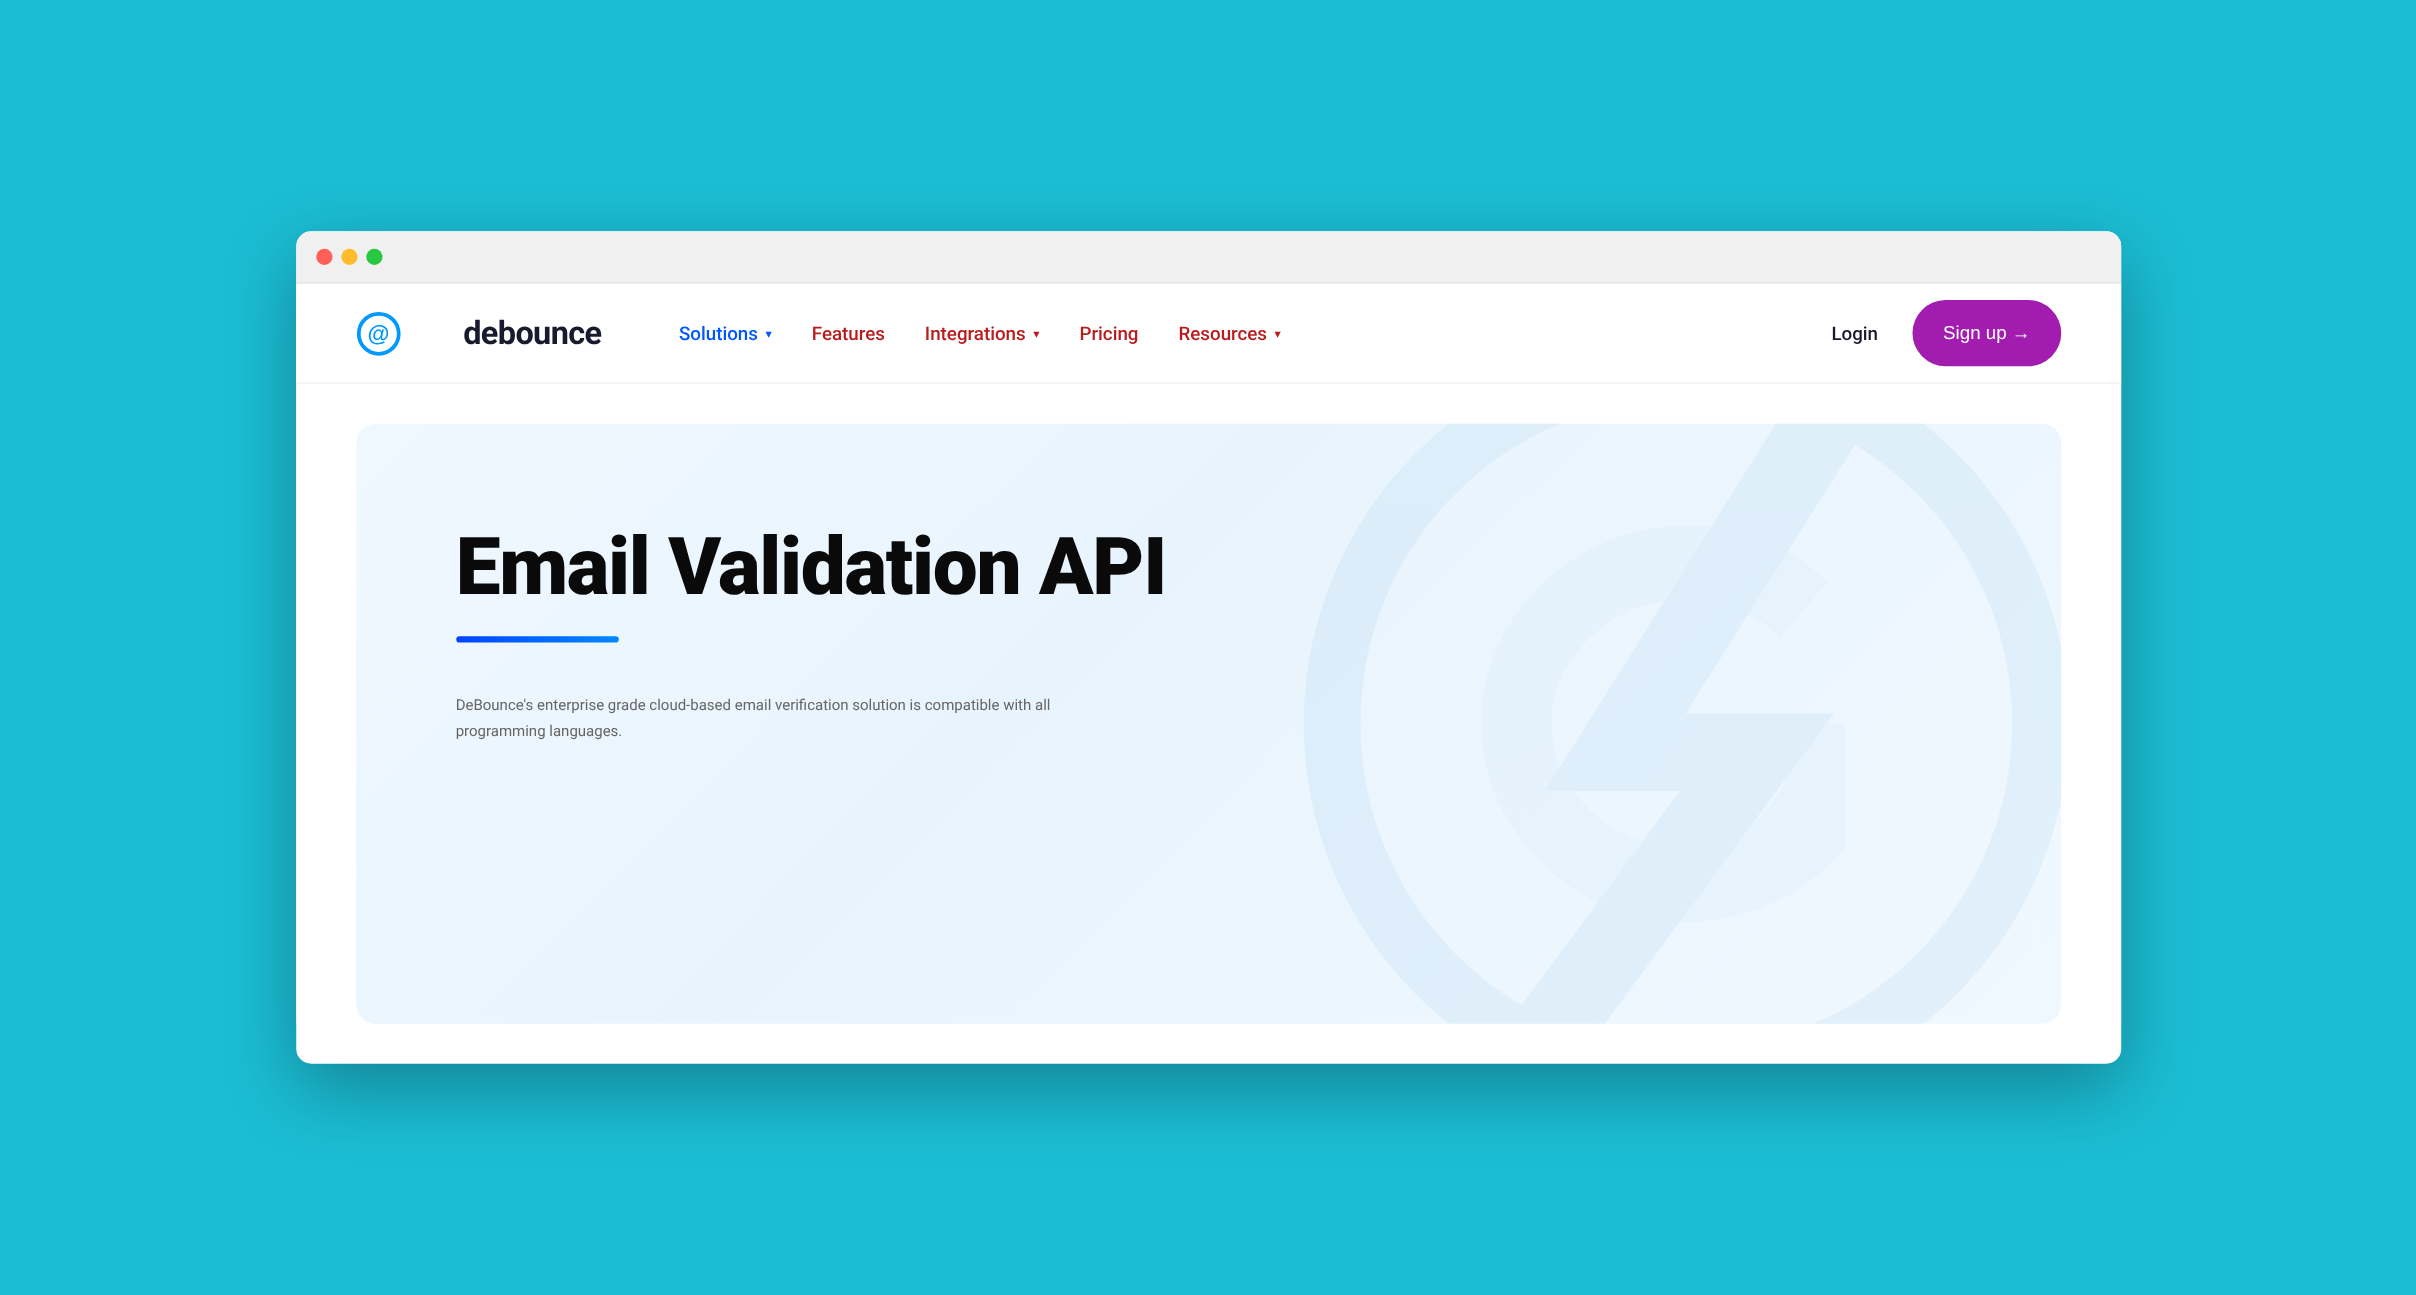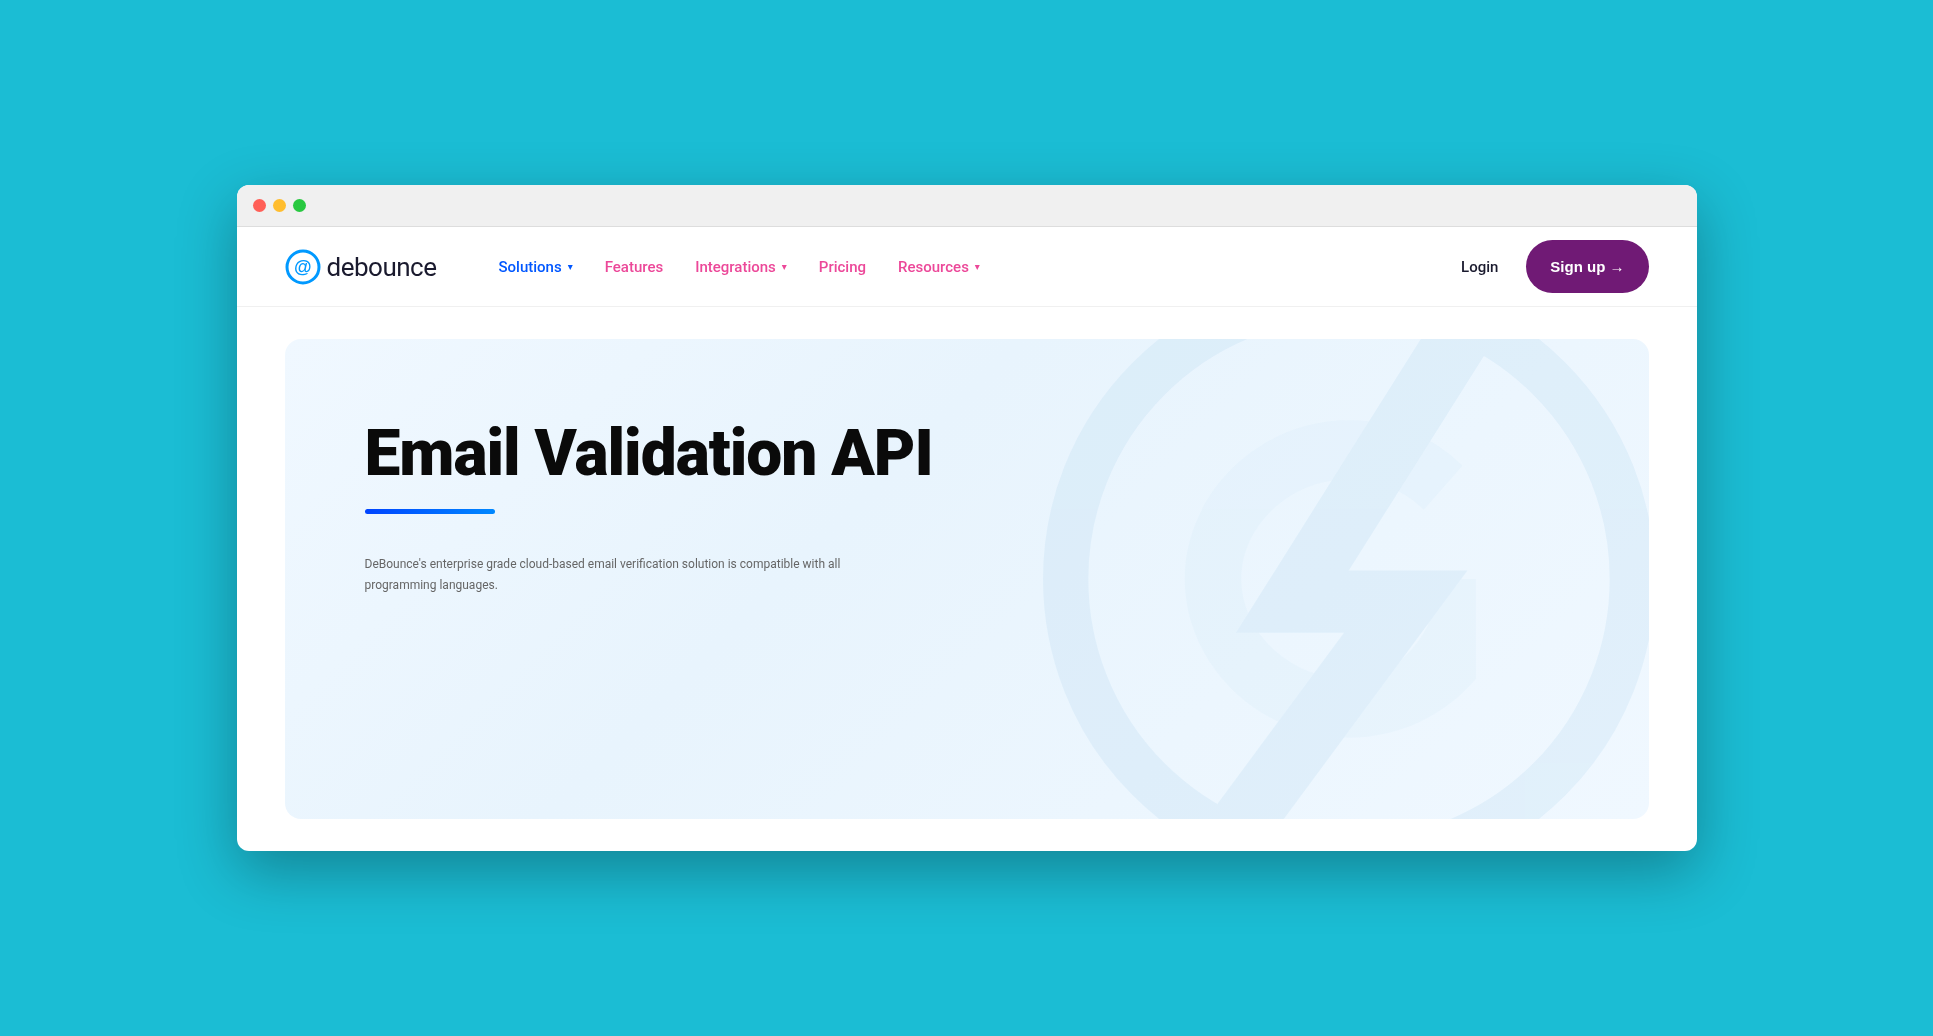--- a/index.html
+++ b/index.html
@@ -72,40 +72,41 @@
       text-decoration: none;
     }
 
     .logo-icon {
       width: 36px;
       height: 36px;
     }
 
     .logo-text {
       font-size: 26px;
-      font-weight: 400;
+      font-weight: 700;
       color: #1a1a2e;
       letter-spacing: -0.5px;
+      margin-left: 44px;
     }
 
     .nav-links {
       display: flex;
       align-items: flex-start;
       gap: 4px;
       flex: 1;
     }
 
     .nav-item {
       display: flex;
       align-items: center;
       gap: 4px;
       padding: 8px 14px;
       font-size: 15px;
       font-weight: 500;
-      color: #ec4899;
+      color: #b91c1c;
       cursor: pointer;
       border-radius: 6px;
       text-decoration: none;
       white-space: nowrap;
     }
 
     .nav-item.active {
       color: #0057ff;
     }
 
@@ -122,24 +123,24 @@
 
     .login-btn {
       font-size: 15px;
       font-weight: 500;
       color: #1a1a2e;
       cursor: pointer;
       padding: 8px 4px;
     }
 
     .signup-btn {
-      background: #701a75;
+      background: #a21caf;
       color: #fff;
       font-size: 15px;
-      font-weight: 700;
+      font-weight: 400;
       padding: 18px 24px;
       border-radius: 50px;
       cursor: pointer;
       display: flex;
       align-items: center;
       gap: 8px;
       border: none;
     }
 
     

